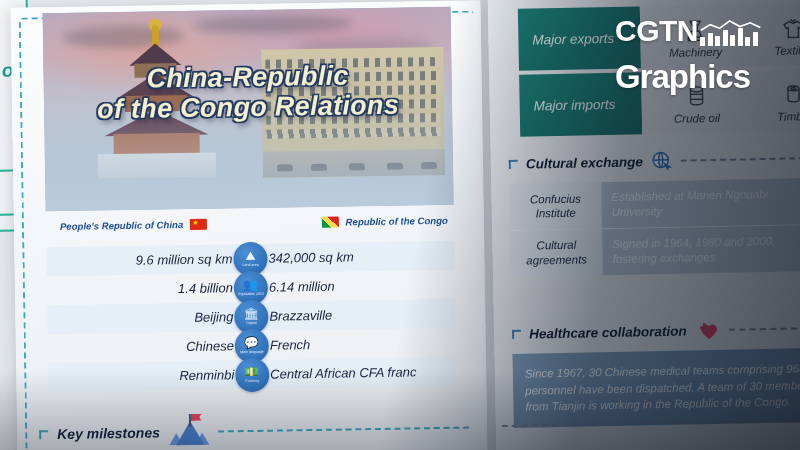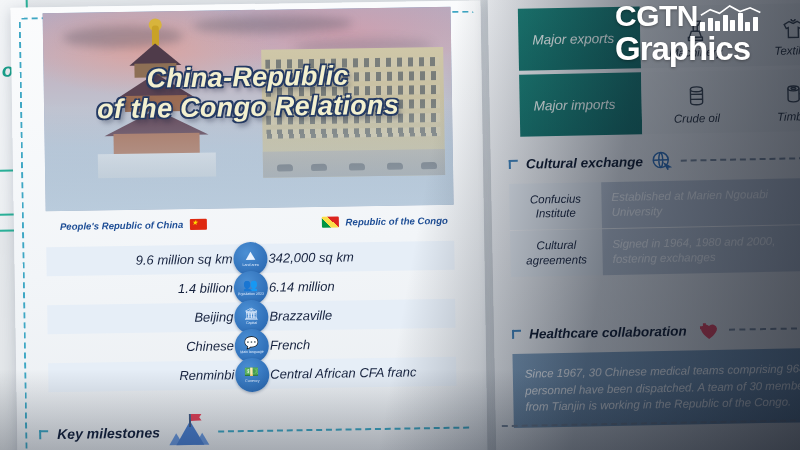--- a/index.html
+++ b/index.html
@@ -300,38 +300,38 @@
 
   
   .globe { position: relative; width: 22px; height: 22px; flex: none; }
   .globe svg { display: block; }
 
   
   .heart { position: relative; width: 26px; height: 22px; flex: none; }
 
   
   .wm {
-    position: absolute; left: 615px; top: 1px;
+    position: absolute; left: 615px; top: 16px;
     width: 180px; z-index: 40;
     pointer-events: none;
   }
   .wm-row1 {
     display: flex; align-items: flex-end; gap: 2px;
     font-size: 30px; font-weight: 800; color: #fff; line-height: 1;
     letter-spacing: -.5px;
     text-shadow: 0 1px 3px rgba(0,0,0,.35);
   }
   .wm-bars { display: flex; align-items: flex-end; gap: 2.5px; height: 26px; position: relative; }
   .wm-bars i { width: 5px; background: #fff; display: block; border-radius: .5px; }
   .wm-line {
     position: absolute; left: 0; right: 0; top: 0; height: 13px;
   }
   .wm-row2 {
     font-size: 33px; font-weight: 800; color: #fff; line-height: 1;
-    letter-spacing: -1px; margin-top: 1px;
+    letter-spacing: -1px; margin-top: 14px;
     text-shadow: 0 1px 3px rgba(0,0,0,.35);
   }
 
   
   .vignette {
     position: absolute; inset: 0; z-index: 30; pointer-events: none;
     background:
       linear-gradient(100deg, rgba(10,18,32,0) 52%, rgba(10,18,32,.50) 74%, rgba(8,14,26,.70) 100%),
       linear-gradient(0deg, rgba(10,18,32,.30) 0%, rgba(10,18,32,0) 18%);
   }

